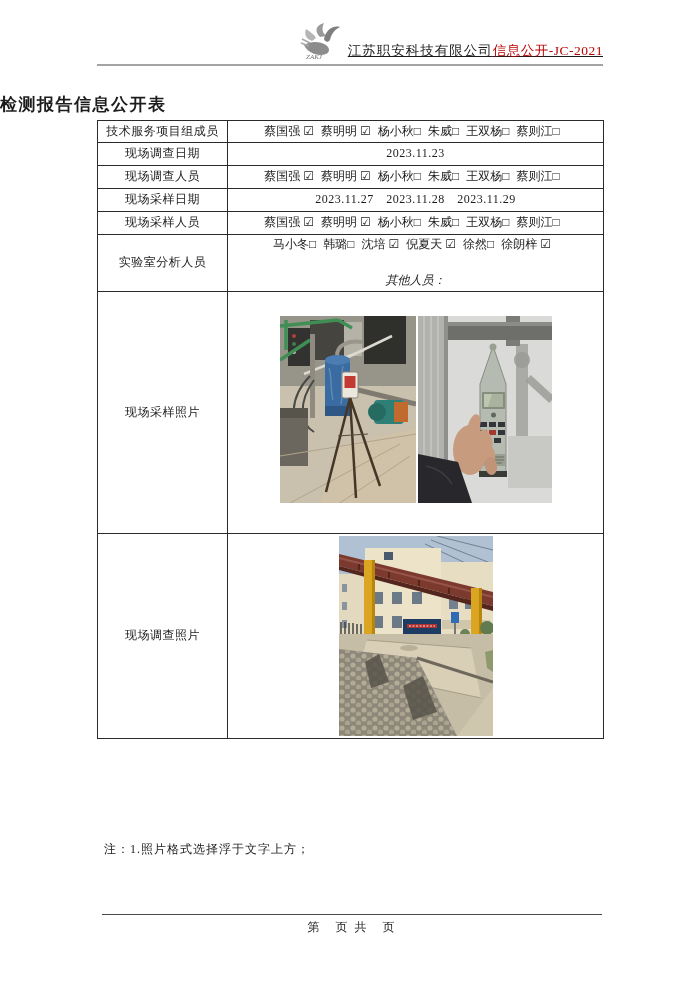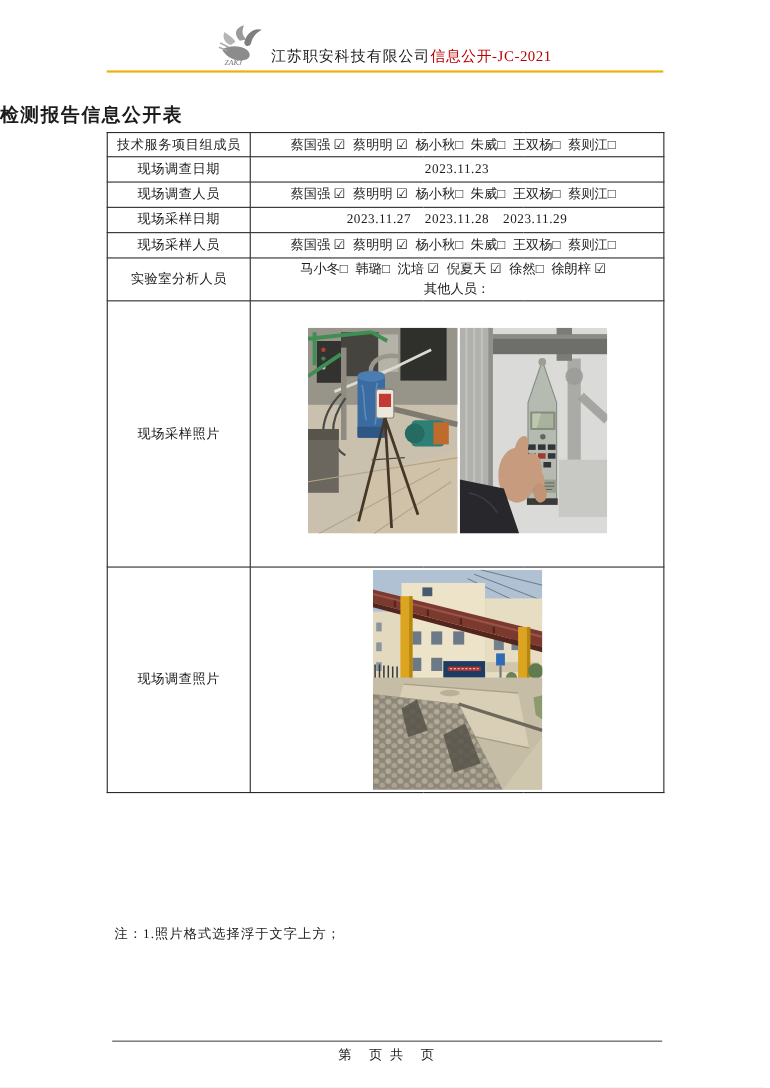--- a/index.html
+++ b/index.html
@@ -3,47 +3,47 @@
 <meta charset="utf-8">
 <style>
   html,body{margin:0;padding:0;background:#888;}
   .page{
     position:relative;width:700px;height:989px;margin:0 auto;background:#ffffff;
     font-family:"Liberation Serif","DejaVu Serif",serif;color:#1c1c1c;overflow:hidden;
   }
   
   .header{
     position:absolute;left:97px;right:97px;top:26px;height:40px;
-    display:flex;align-items:flex-end;justify-content:center;
-    border-bottom:2px solid #eab308;padding-bottom:3px;box-sizing:border-box;
+    display:flex;align-items:flex-end;justify-content:flex-end;
+    border-bottom:2px solid #a3a3a3;padding-bottom:3px;box-sizing:border-box;text-decoration:underline;
   }
   .brand{display:flex;align-items:flex-end;gap:2px;}
   .logo{position:relative;width:46px;height:38px;}
   .company{font-size:13.5px;letter-spacing:1px;padding-bottom:1px;}
   .doc-code{font-size:13.5px;color:var(--accent,#bb0000);letter-spacing:0.5px;padding-bottom:1px;}
   
   .doc-title{position:absolute;top:93px;left:0;width:700px;
     font-size:17px;font-weight:bold;letter-spacing:1.5px;}
   
   table.main{position:absolute;left:97px;top:120px;width:506px;border-collapse:collapse;table-layout:fixed;}
   table.main td{border:1px solid #2a2a2a;padding:1px 4px;text-align:center;vertical-align:middle;
     font-size:12px;line-height:1.45;overflow:hidden;}
   td.label{letter-spacing:0.5px;}
   td.val-big{font-size:15px;font-weight:bold;letter-spacing:1.5px;line-height:1.6;}
   td.left{text-align:left;padding-left:8px;}
   td.dates{letter-spacing:0.5px;}
   .person{margin-right:7px;white-space:nowrap;}
-  .other-line{margin-top:1px;}
+  .other-line{margin-top:19px;font-style:italic;}
   td.photo-cell{vertical-align:middle;text-align:center;padding:2px 0;}
   .photo-pair{display:inline-flex;gap:2px;align-items:flex-start;}
   svg.photo{display:inline-block;vertical-align:middle;}
   
   .note{position:absolute;left:104px;top:841px;font-size:12px;letter-spacing:1px;text-align:center;}
   .footer{position:absolute;left:102px;right:98px;top:914px;border-top:1px solid #4a4a4a;
-    text-align:center;padding-top:4px;font-size:12px;letter-spacing:2px;margin-top:32px;}
+    text-align:center;padding-top:4px;font-size:12px;letter-spacing:2px;}
 </style>
 </head>
 <body>
 
 <div class="page">
 
   <div class="header">
     <div class="brand">
       <span class="logo">
         <svg width="46" height="38" viewBox="0 0 46 38">

